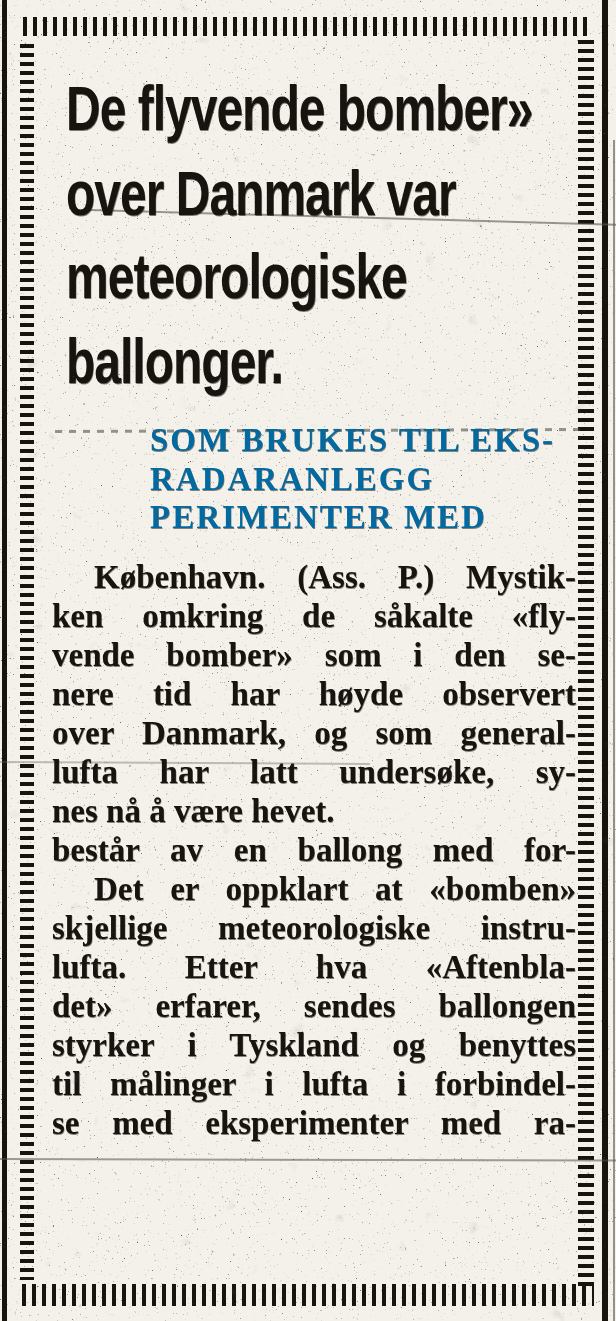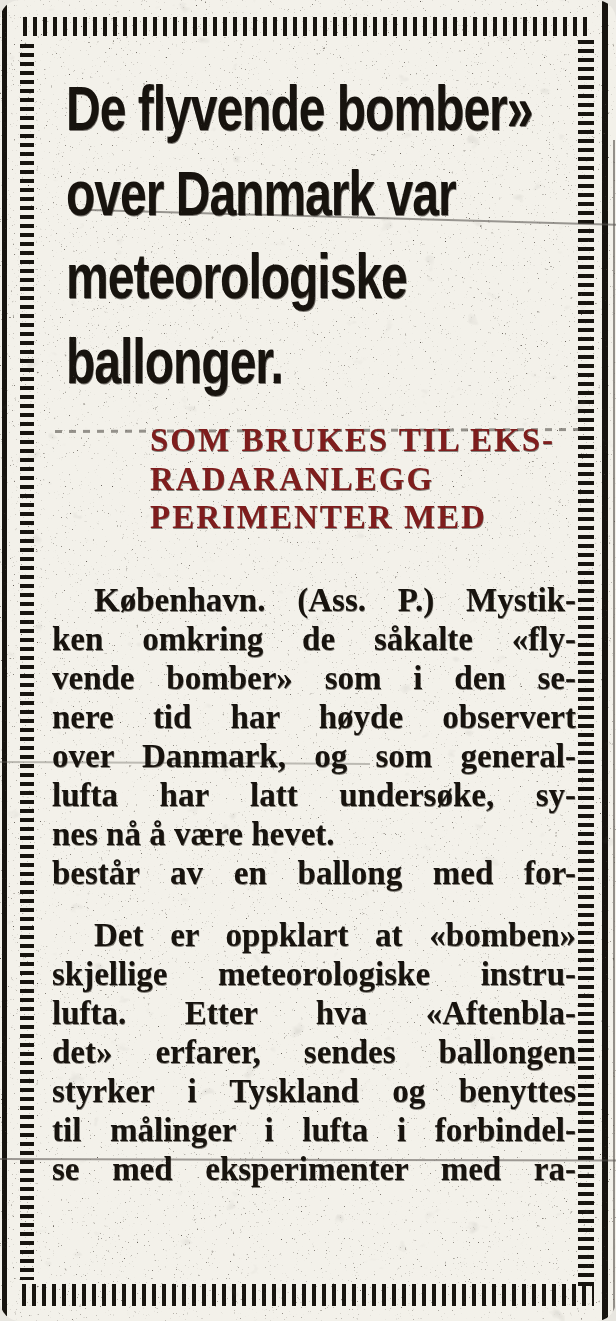--- a/index.html
+++ b/index.html
@@ -1,20 +1,19 @@
 <!DOCTYPE html>
 <html><head>
 <meta charset="utf-8">
 <style>
   html, body { margin:0; padding:0; background:#e8e6e0; }
   .page {
     position:relative; width:616px; height:1321px;
     background:#f3f1ea; overflow:hidden;
     font-kerning:normal;
-    border-radius:20px;
   }
   
   .rule-left  { position:absolute; left:2px;  top:0; width:5px;  height:1321px; background:#17140f; }
   .rule-right { position:absolute; left:602px; top:0; width:6px; height:1321px; background:#17140f; }
   .rule-right-faint { position:absolute; left:613px; top:140px; width:2px; height:1181px; background:rgba(70,64,58,.55); }
   .dash-top {
     position:absolute; left:23px; top:17px; width:567px; height:19px;
     background:repeating-linear-gradient(90deg, #17140f 0 4px, transparent 4px 10px);
   }
   .dash-bottom {
@@ -43,32 +42,32 @@
     font-family:"Liberation Sans", sans-serif; font-weight:700;
     font-size:48px; line-height:64.6px; letter-spacing:-1px;
     color:#17130e; white-space:nowrap;
     transform:scaleY(1.3); transform-origin:top left;
     text-shadow:0.6px 0.8px 0 rgba(23,19,14,.55);
   }
   .subhead {
     position:absolute; left:150px; top:421px;
     font-family:"Liberation Serif", serif; font-weight:700;
     font-size:33px; line-height:38.6px; letter-spacing:2px;
-    color:#7f1d1d; white-space:nowrap;
+    color:#0369a1; white-space:nowrap;
     text-shadow:0.5px 0.6px 0 rgba(23,19,14,.5);
   }
   .bodytext {
     position:absolute; left:52px; top:558px; width:524px;
     font-family:"Liberation Serif", serif; font-weight:700;
     font-size:33px; line-height:39px; color:#17130e;
     text-shadow:0.5px 0.6px 0 rgba(23,19,14,.5);
   }
   .bodytext .ln { text-align:justify; text-align-last:justify; }
   .bodytext .ln.end { text-align-last:left; }
-  .bodytext .ln.ind { text-indent:42px;margin-top:23px; }
+  .bodytext .ln.ind { text-indent:42px; }
   
   .noise { position:absolute; left:0; top:0; pointer-events:none; }
 </style>
 </head>
 <body>
 
 <div class="page">
 
   <div class="rule-left"></div>
   <div class="ladder-left"></div>

